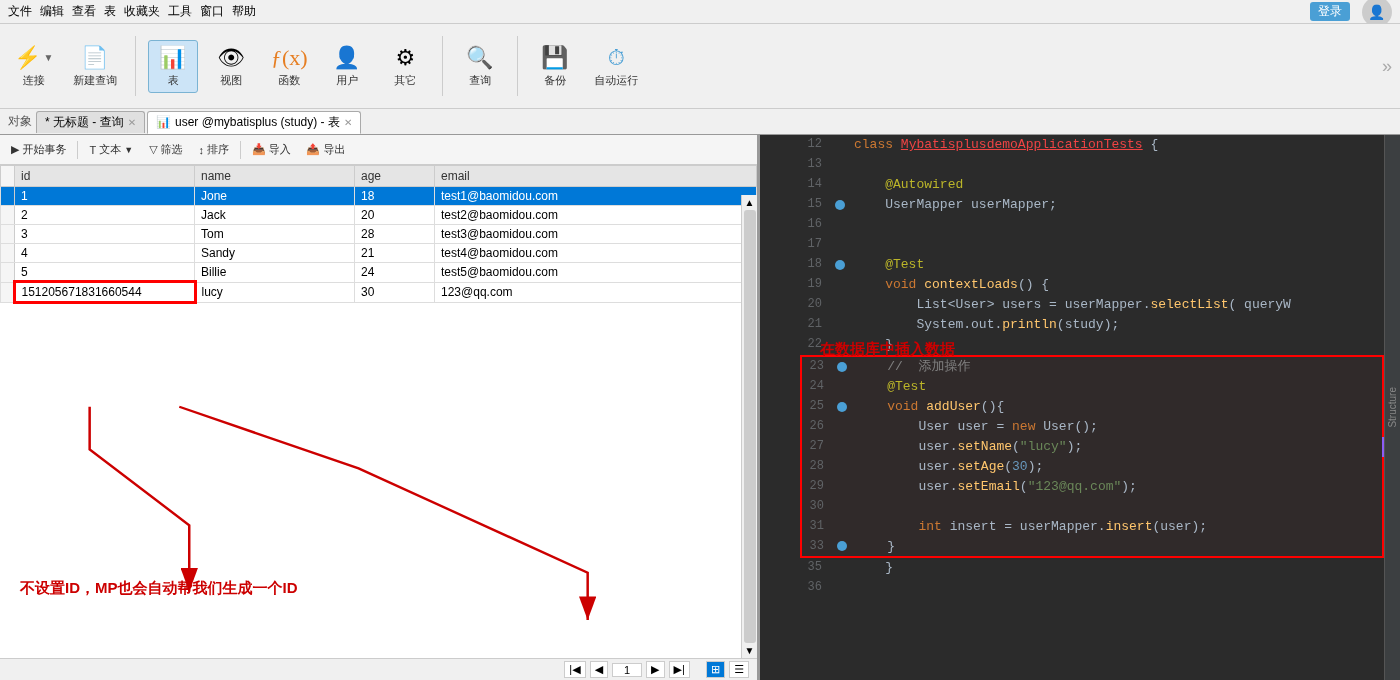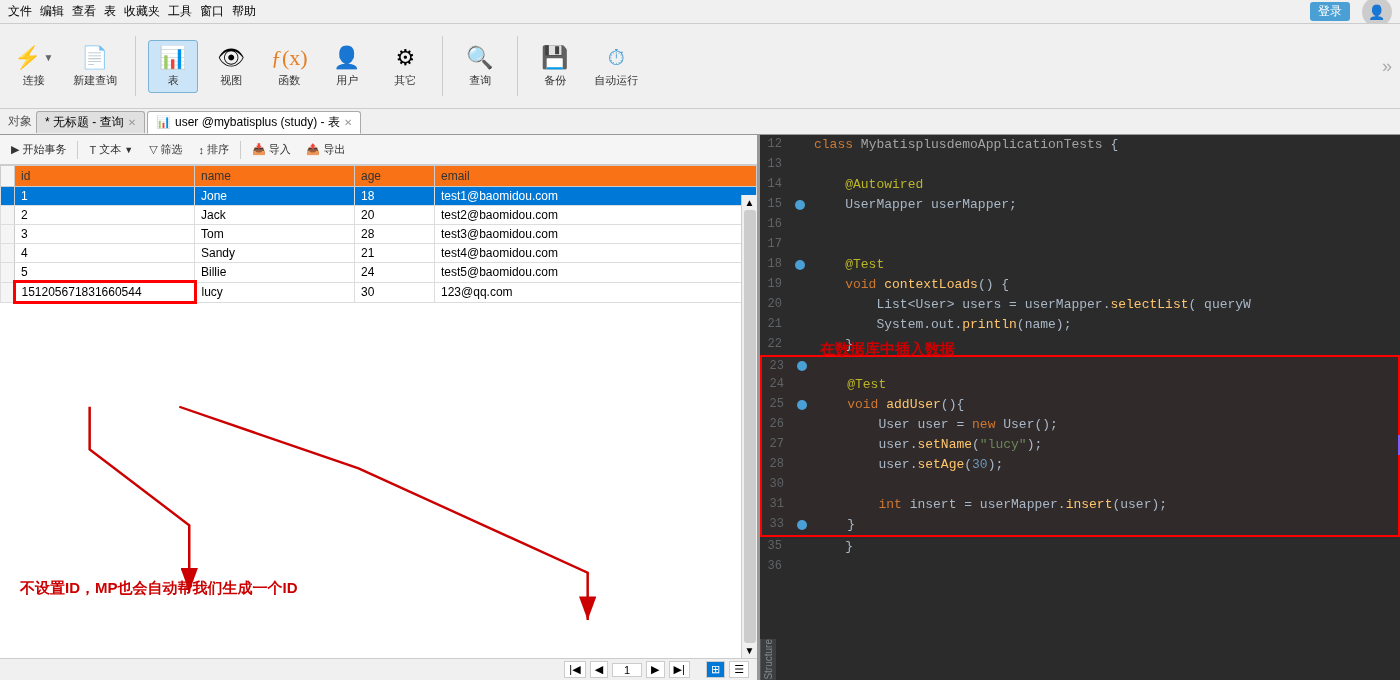--- a/index.html
+++ b/index.html
@@ -32,32 +32,32 @@
     .left-panel { width: 760px; min-width: 760px; display: flex; flex-direction: column; background: white; border-right: 3px solid #999; position: relative; }
 
     
     .sub-toolbar { background: #f5f5f5; border-bottom: 1px solid #ccc; display: flex; align-items: center; padding: 2px 4px; gap: 2px; height: 30px; flex-wrap: wrap; }
     .sub-btn { display: flex; align-items: center; gap: 3px; padding: 2px 6px; cursor: pointer; border-radius: 2px; font-size: 11px; color: #333; border: 1px solid transparent; }
     .sub-separator { width: 1px; height: 18px; background: #ccc; margin: 0 2px; }
 
     
     .table-container { flex: 1; overflow: auto; position: relative; }
     table { width: 100%; border-collapse: collapse; font-size: 12px; }
-    thead tr { background: #f97316; }
+    thead tr { background: #e5e5e5; }
     th { border: 1px solid #ccc; padding: 3px 6px; text-align: left; font-weight: normal; color: #333; white-space: nowrap; }
     td { border: 1px solid #ddd; padding: 2px 6px; white-space: nowrap; }
     tr.selected td { background: #0078d7; color: white; }
     .row-marker { width: 14px; background: #f5f5f5; border-right: 1px solid #ccc; text-align: center; padding: 0; }
     .row-marker-arrow { color: #0078d7; }
     .id-col { width: 180px; }
     .name-col { width: 160px; }
     .age-col { width: 80px; }
 
     
-    .right-panel { flex: 1; background: #2b2b2b; display: flex; flex-direction: column; overflow: hidden; position: relative; }
+    .right-panel { flex: 1; background: #2b2b2b; display: flex; flex-direction: row; overflow: hidden; position: relative; padding-left: 40px; }
     .code-area { flex: 1; overflow: auto; font-family: 'Consolas', 'Courier New', monospace; font-size: 13px; line-height: 1.5; color: #a9b7c6; }
     .code-line { display: flex; min-height: 20px; }
     .line-num { width: 30px; min-width: 30px; text-align: right; padding-right: 8px; color: #606366; font-size: 12px; user-select: none; }
     .line-gutter { width: 20px; min-width: 20px; display: flex; align-items: center; justify-content: center; }
     .line-content { flex: 1; padding-left: 4px; white-space: pre; }
 
     
     .kw { color: #cc7832; }
     .fn { color: #ffc66d; }
     .str { color: #6a8759; }
@@ -283,21 +283,21 @@
         <button class="status-btn">☰</button>
       </div>
     </div>
   </div>
 
   <div class="right-panel" style="position: relative;">
     <div class="code-area" id="code-editor">
     <div class="code-line">
           <span class="line-num">12</span>
           <span class="line-gutter"></span>
-          <span class="line-content"><span class="kw">class</span> <span style="color:#a3a3a3;">MybatisplusdemoApplicationTests</span> {</span>
+          <span class="line-content"><span class="kw">class</span> <span style="color:#ef4444;text-decoration:underline;">MybatisplusdemoApplicationTests</span> {</span>
         </div>
         <div class="code-line">
           <span class="line-num">13</span>
           <span class="line-gutter"></span>
           <span class="line-content"></span>
         </div>
         <div class="code-line">
           <span class="line-num">14</span>
           <span class="line-gutter"></span>
           <span class="line-content">    <span class="ann">@Autowired</span></span>
@@ -332,32 +332,33 @@
           <span class="line-content">    <span class="kw">void</span> <span class="fn">contextLoads</span>() {</span>
         </div>
         <div class="code-line">
           <span class="line-num">20</span>
           <span class="line-gutter"></span>
           <span class="line-content">        <span style="color:#a9b7c6;">List&lt;User&gt; users = userMapper.</span><span class="method">selectList</span><span style="color:#a9b7c6;">( queryW</span></span>
         </div>
         <div class="code-line">
           <span class="line-num">21</span>
           <span class="line-gutter"></span>
-          <span class="line-content">        <span style="color:#a9b7c6;">System.out.</span><span class="method">println</span><span style="color:#a9b7c6;">(name);</span></span>
+          <span class="line-content">        <span style="color:#a9b7c6;">System.out.</span><span class="method">println</span><span style="color:#a9b7c6;">(study);</span></span>
         </div>
         <div class="code-line">
           <span class="line-num">22</span>
           <span class="line-gutter"></span>
           <span class="line-content">    }</span>
         </div>
         <div class="code-line" style="background: rgba(60, 40, 40, 0.3); border-top: 2px solid red; border-left: 2px solid red; border-right: 2px solid red;">
           <span class="line-num">23</span>
           <span class="line-gutter">
             <span style="width:10px;height:10px;border-radius:50%;background:#4a9fd5;display:inline-block;"></span>
           </span>
+          <span class="line-content">    <span class="cmt">//  添加操作</span></span>
         </div>
         <div class="code-line" style="background: rgba(60, 40, 40, 0.3); border-left: 2px solid red; border-right: 2px solid red;">
           <span class="line-num">24</span>
           <span class="line-gutter"></span>
           <span class="line-content">    <span class="ann">@Test</span></span>
         </div>
         <div class="code-line" style="background: rgba(60, 40, 40, 0.3); border-left: 2px solid red; border-right: 2px solid red;">
           <span class="line-num">25</span>
           <span class="line-gutter">
             <span style="width:10px;height:10px;border-radius:50%;background:#4a9fd5;display:inline-block;"></span>
@@ -371,20 +372,25 @@
         </div>
         <div class="code-line" style="background: rgba(60, 40, 40, 0.3); border-left: 2px solid red; border-right: 2px solid #8b5cf6;">
           <span class="line-num">27</span>
           <span class="line-gutter"></span>
           <span class="line-content">        <span style="color:#a9b7c6;">user.</span><span class="method">setName</span><span style="color:#a9b7c6;">(</span><span class="str">"lucy"</span><span style="color:#a9b7c6;">);</span></span>
         </div>
         <div class="code-line" style="background: rgba(60, 40, 40, 0.3); border-left: 2px solid red; border-right: 2px solid red;">
           <span class="line-num">28</span>
           <span class="line-gutter"></span>
           <span class="line-content">        <span style="color:#a9b7c6;">user.</span><span class="method">setAge</span><span style="color:#a9b7c6;">(</span><span class="num">30</span><span style="color:#a9b7c6;">);</span></span>
+        </div>
+        <div class="code-line" style="background: rgba(60, 40, 40, 0.3); border-left: 2px solid red; border-right: 2px solid red;">
+          <span class="line-num">29</span>
+          <span class="line-gutter"></span>
+          <span class="line-content">        <span style="color:#a9b7c6;">user.</span><span class="method">setEmail</span><span style="color:#a9b7c6;">(</span><span class="str">"123@qq.com"</span><span style="color:#a9b7c6;">);</span></span>
         </div>
         <div class="code-line" style="background: rgba(60, 40, 40, 0.3); border-left: 2px solid red; border-right: 2px solid red;">
           <span class="line-num">30</span>
           <span class="line-gutter"></span>
           <span class="line-content"></span>
         </div>
         <div class="code-line" style="background: rgba(60, 40, 40, 0.3); border-left: 2px solid red; border-right: 2px solid red;">
           <span class="line-num">31</span>
           <span class="line-gutter"></span>
           <span class="line-content">        <span class="kw">int</span><span style="color:#a9b7c6;"> insert = userMapper.</span><span class="method">insert</span><span style="color:#a9b7c6;">(user);</span></span>

